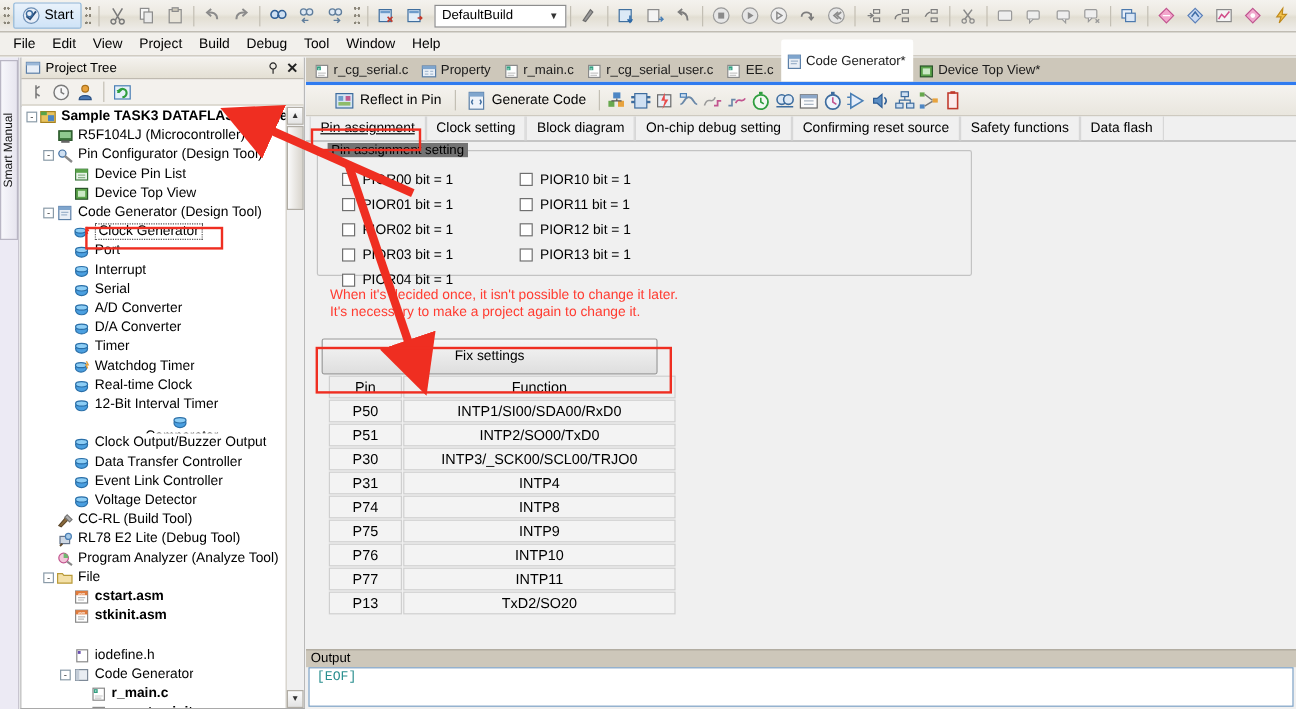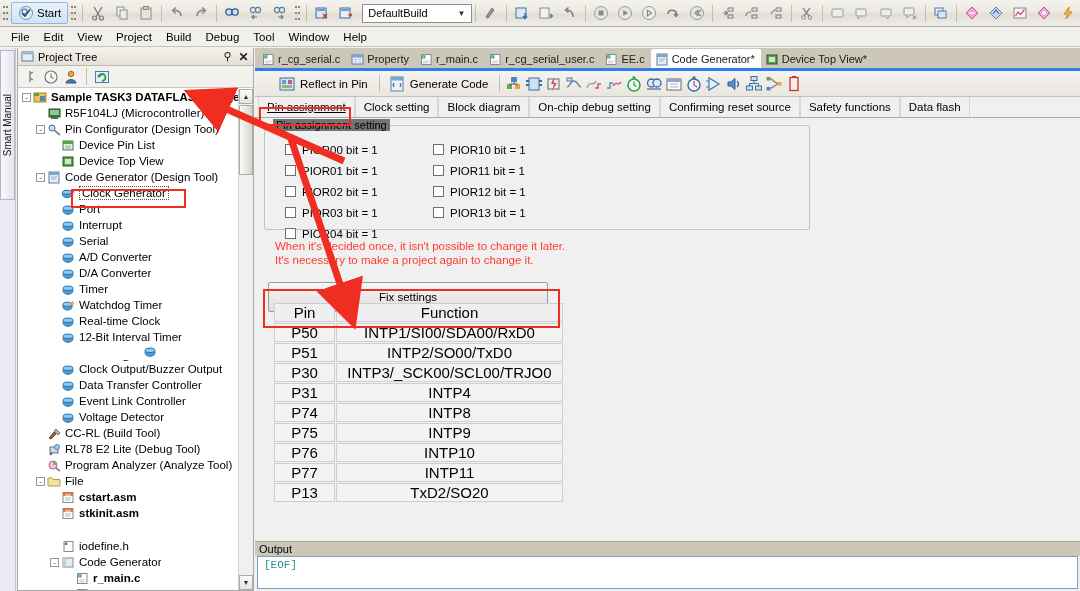--- a/index.html
+++ b/index.html
@@ -140,21 +140,21 @@
 
   #doctabs {
     height:20px; background:#cdc7ba; display:flex; align-items:flex-end;
     padding-left:2px; position:relative;
   }
   .dtab {
     height:18px; display:flex; align-items:center; gap:3px;
     padding:0 6px 0 4px; font-size:11px; color:#1b1b1b;
     border-top-left-radius:2px; border-top-right-radius:2px;
   }
-  .dtab.active { background:#fff; height:19px; }
+  .dtab.active { background:#fff; height:35px; }
   #bluebar { height:3px; background:#2f7bf0; }
 
   #cgtools {
     height:26px; background:linear-gradient(to bottom,#f5f3ef,#e9e6de);
     border-bottom:1px solid #c6c1b5; display:flex; align-items:center;
     padding-left:20px; gap:2px;
   }
   .cgbtn { display:flex; align-items:center; gap:4px; padding:2px 6px 2px 3px; font-size:11.5px;}
   .cgi { width:18px; height:18px; display:flex; align-items:center; justify-content:center; flex:0 0 auto;}
 
@@ -186,21 +186,21 @@
   .warn {
     position:absolute; left:20px; top:120px; color:#ff3b30; font-size:11.5px; line-height:14px;
   }
   .fixbtn {
     position:absolute; left:13px; top:163px; width:280px; height:30px;
     background:linear-gradient(to bottom,#f6f6f6,#dedede);
     border:1px solid #9a9a9a; border-radius:2px;
     display:flex; align-items:center; justify-content:center; font-size:11.5px;text-align:right;
   }
 
-  .ptable { position:absolute; left:19px; top:184px; width:290px; font-size:15px;}
+  .ptable { position:absolute; left:19px; top:194px; width:290px; font-size:12px;}
   .ptable .r { display:flex; height:20px; }
   .ptable .c {
     border:1px solid #cfcfcf; background:#f3f3f3;
     display:flex; align-items:center; justify-content:center;
     margin:0 1px 1px 0;
   }
   .ptable .c.pin { width:61px; }
   .ptable .c.fn { flex:1; }
   .ptable .r.hdr .c { background:#efefef; }
 

